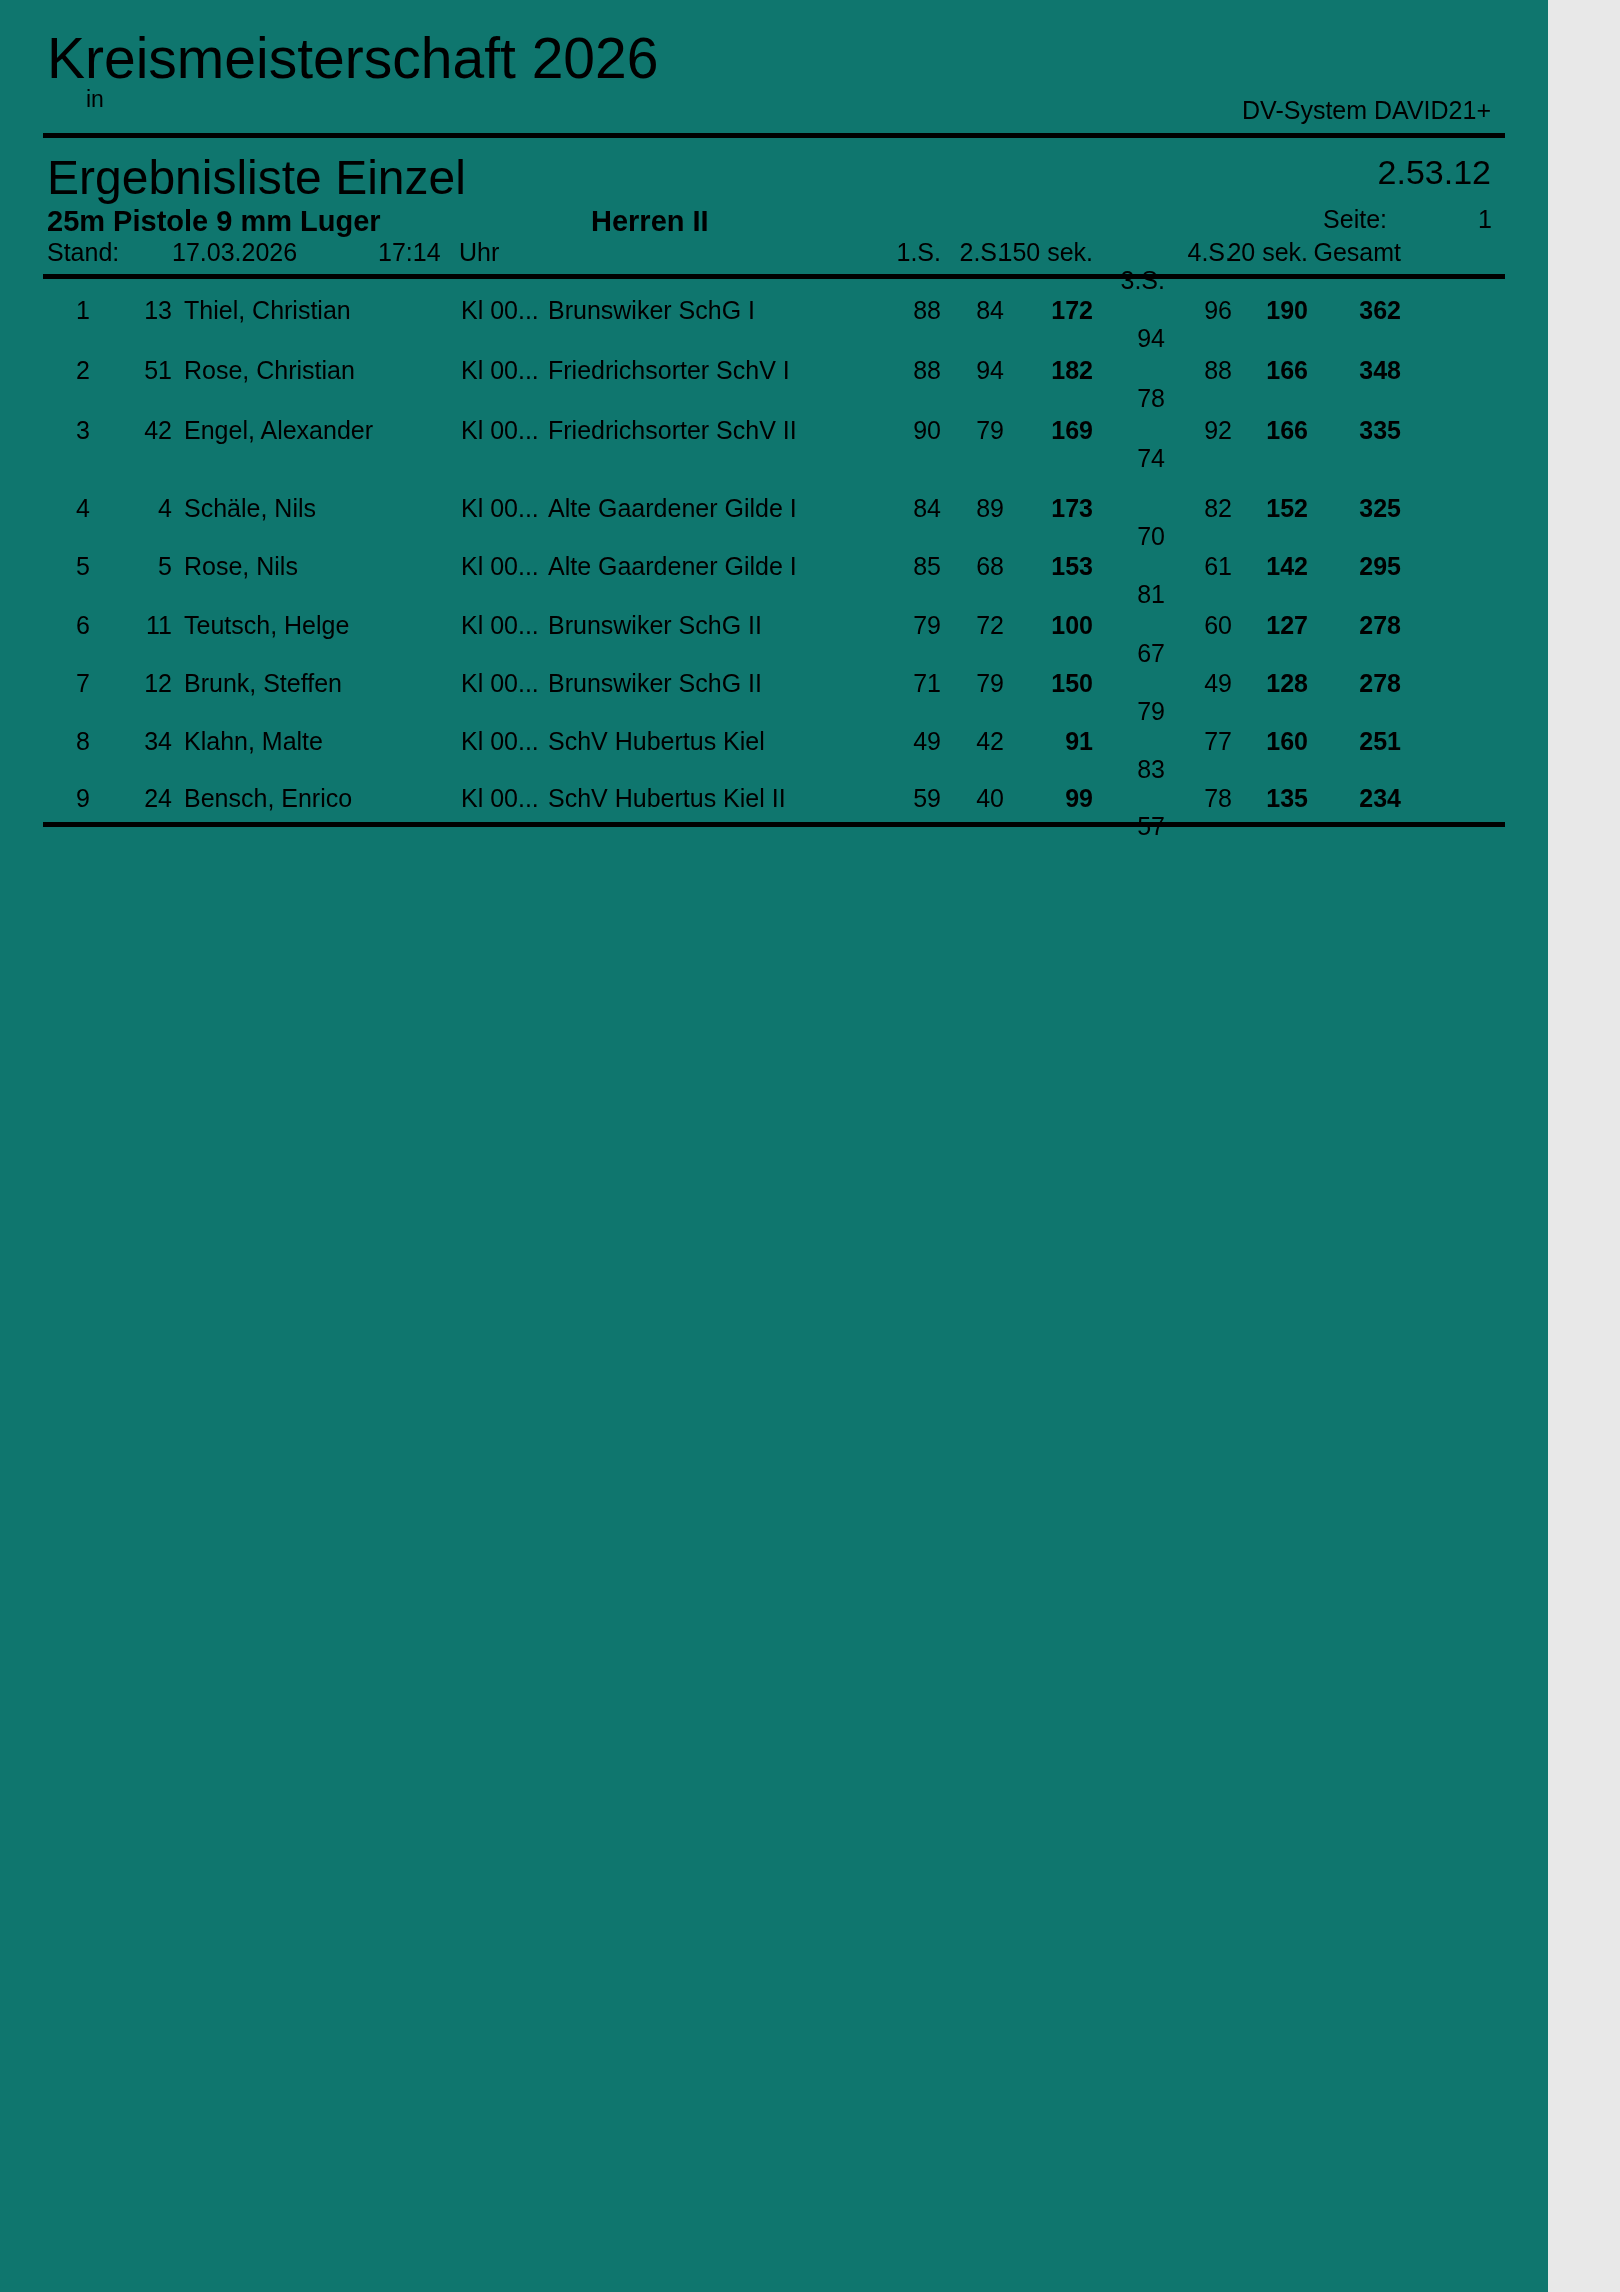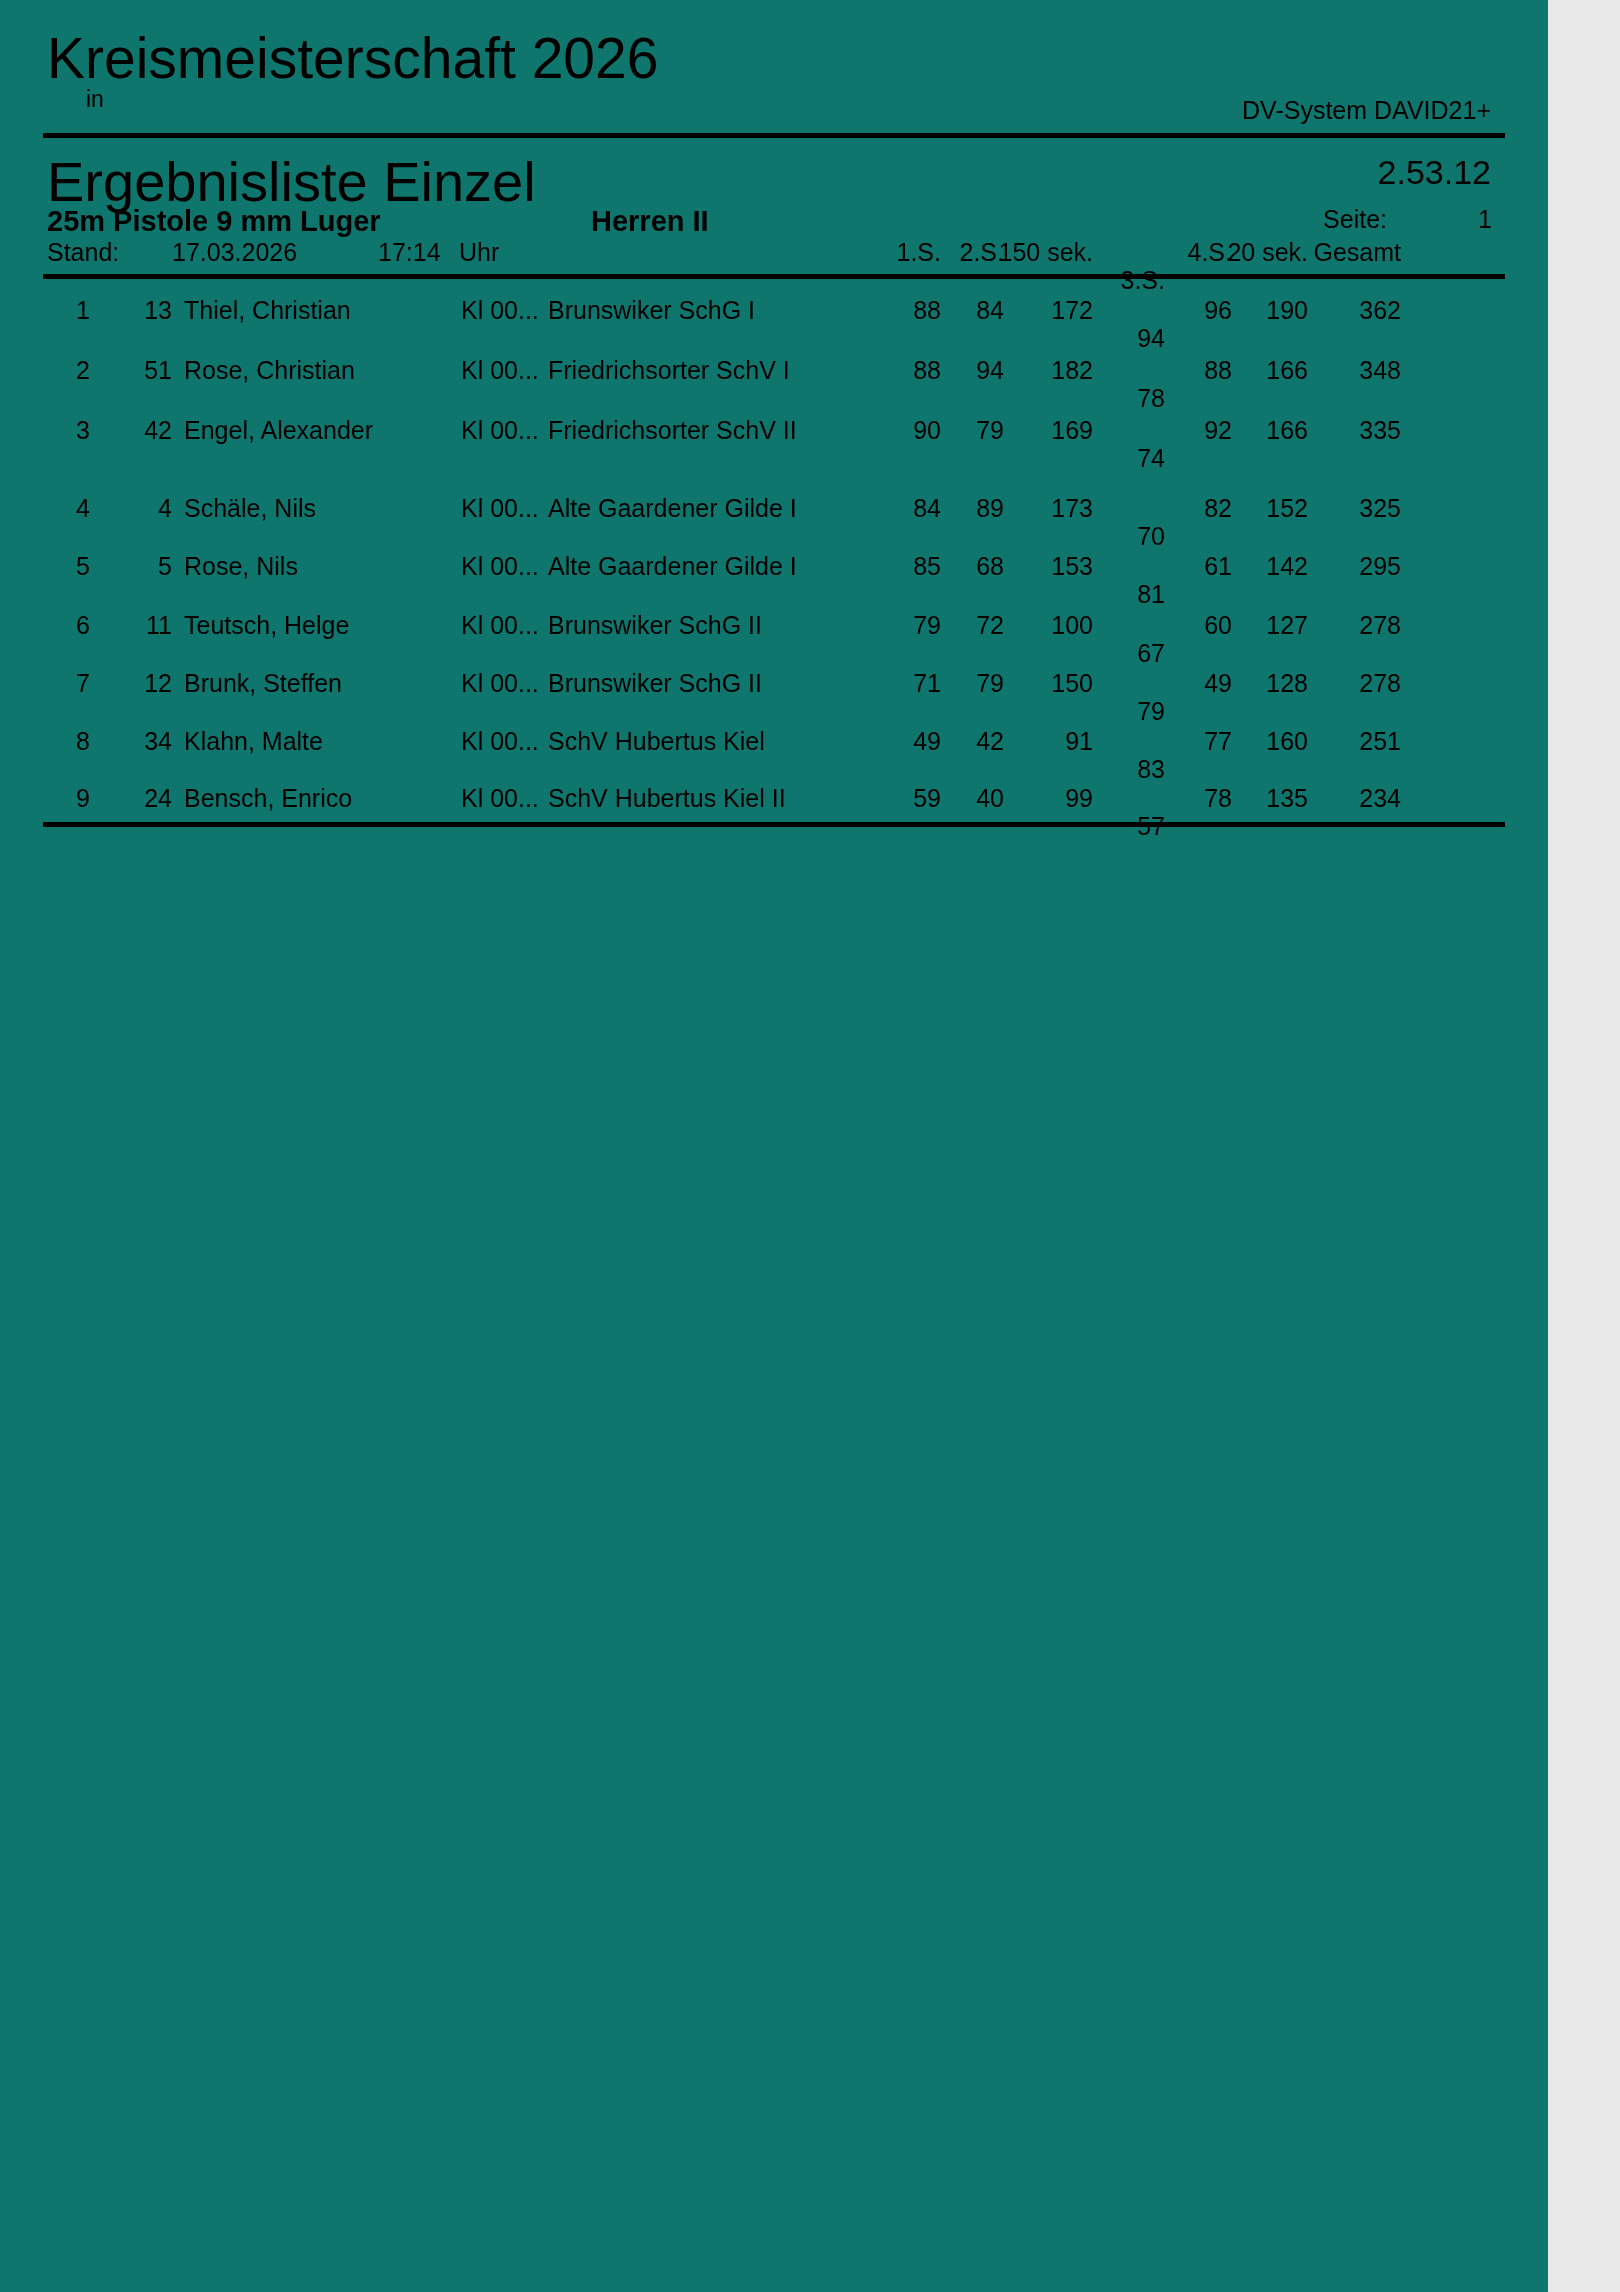--- a/index.html
+++ b/index.html
@@ -5,32 +5,32 @@
   html,body{margin:0;padding:0;background:#e8e8e8;}
   .page{
     position:relative;
     width:1548px;height:2293px;
     background:#0f766e;
     font-family:"Liberation Sans","DejaVu Sans",sans-serif;
     color:#000;
     overflow:hidden;
   }
   .t{position:absolute;white-space:nowrap;line-height:1;}
-  .b{font-weight:normal;}
+  .b{font-weight:bold;}
 
   .title{top:30px;left:47px;font-size:57px;}
   .loc{top:88px;left:86px;font-size:23px;}
   .dv{top:98px;left:1133px;width:358px;font-size:25px;text-align:right;}
 
   .rule{position:absolute;left:43px;width:1462px;height:4.5px;background:#000;}
   .rule1{top:133px;}
   .rule2{top:274px;}
   .rule3{top:822px;}
 
-  .listtitle{top:154px;left:47px;font-size:56px;}
+  .listtitle{top:154px;left:47px;font-size:48px;}
   .version{top:155px;left:1222px;width:269px;font-size:34px;text-align:right;}
   .discipline{top:207px;left:47px;font-size:29px;font-weight:bold;}
   .category{top:207px;left:591px;font-size:29px;font-weight:bold;}
   .seite{top:207px;left:1282px;width:105px;font-size:25px;text-align:right;}
   .pagenum{top:207px;left:1420px;width:72px;font-size:25px;text-align:right;}
 
   .metaline{font-size:25px;top:240px;}
   .stand-label{left:47px;}
   .stand-date{left:138px;margin-left:34px;}
   .stand-time{left:378px;}

